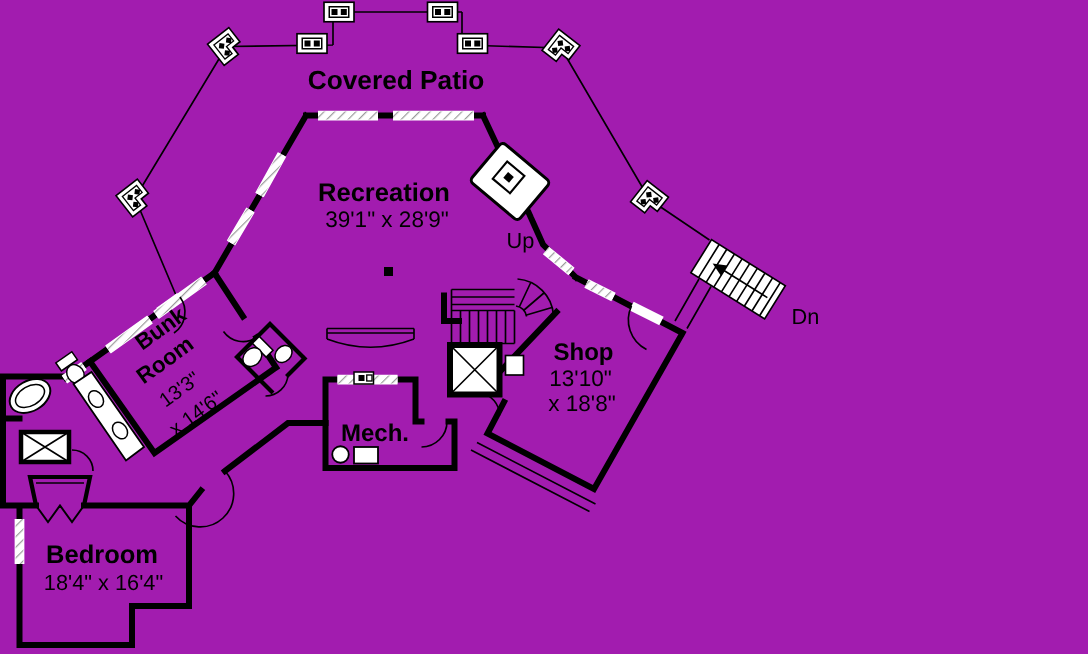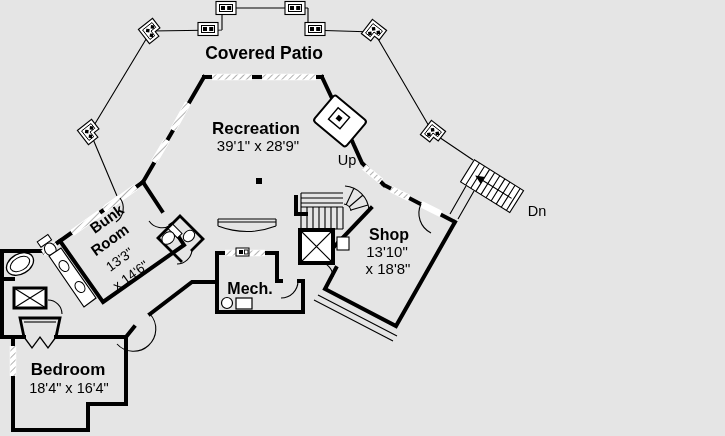--- a/index.html
+++ b/index.html
@@ -1,16 +1,16 @@
 <!DOCTYPE html>
 <html><head>
 <meta charset="utf-8">
 <style>
   html,body{margin:0;padding:0;background:#ffffff;}
-  .canvas{position:relative;width:725px;height:436px;background:#e5e5e5;overflow:hidden;
+  .canvas{position:relative;width:725px;height:436px;background:#a21caf;overflow:hidden;
           font-family:"Liberation Sans", sans-serif;}
   svg{display:block}
   .wall{stroke:#000;stroke-width:4;fill:none;stroke-linecap:square;}
   .wall3{stroke:#000;stroke-width:2.8;fill:none;stroke-linecap:square;}
   .thin{stroke:#000;stroke-width:1.1;fill:none;}
   .thin13{stroke:#000;stroke-width:1.3;fill:none;}
   .erase{stroke:#fff;stroke-width:6.5;fill:none;}
   .hatchline{stroke:url(#hatch);stroke-width:5.2;fill:none;}
   .lbl-bold{font-family:"Liberation Sans",sans-serif;font-weight:700;fill:#000;}
   .lbl{font-family:"Liberation Sans",sans-serif;font-weight:400;fill:#000;}

